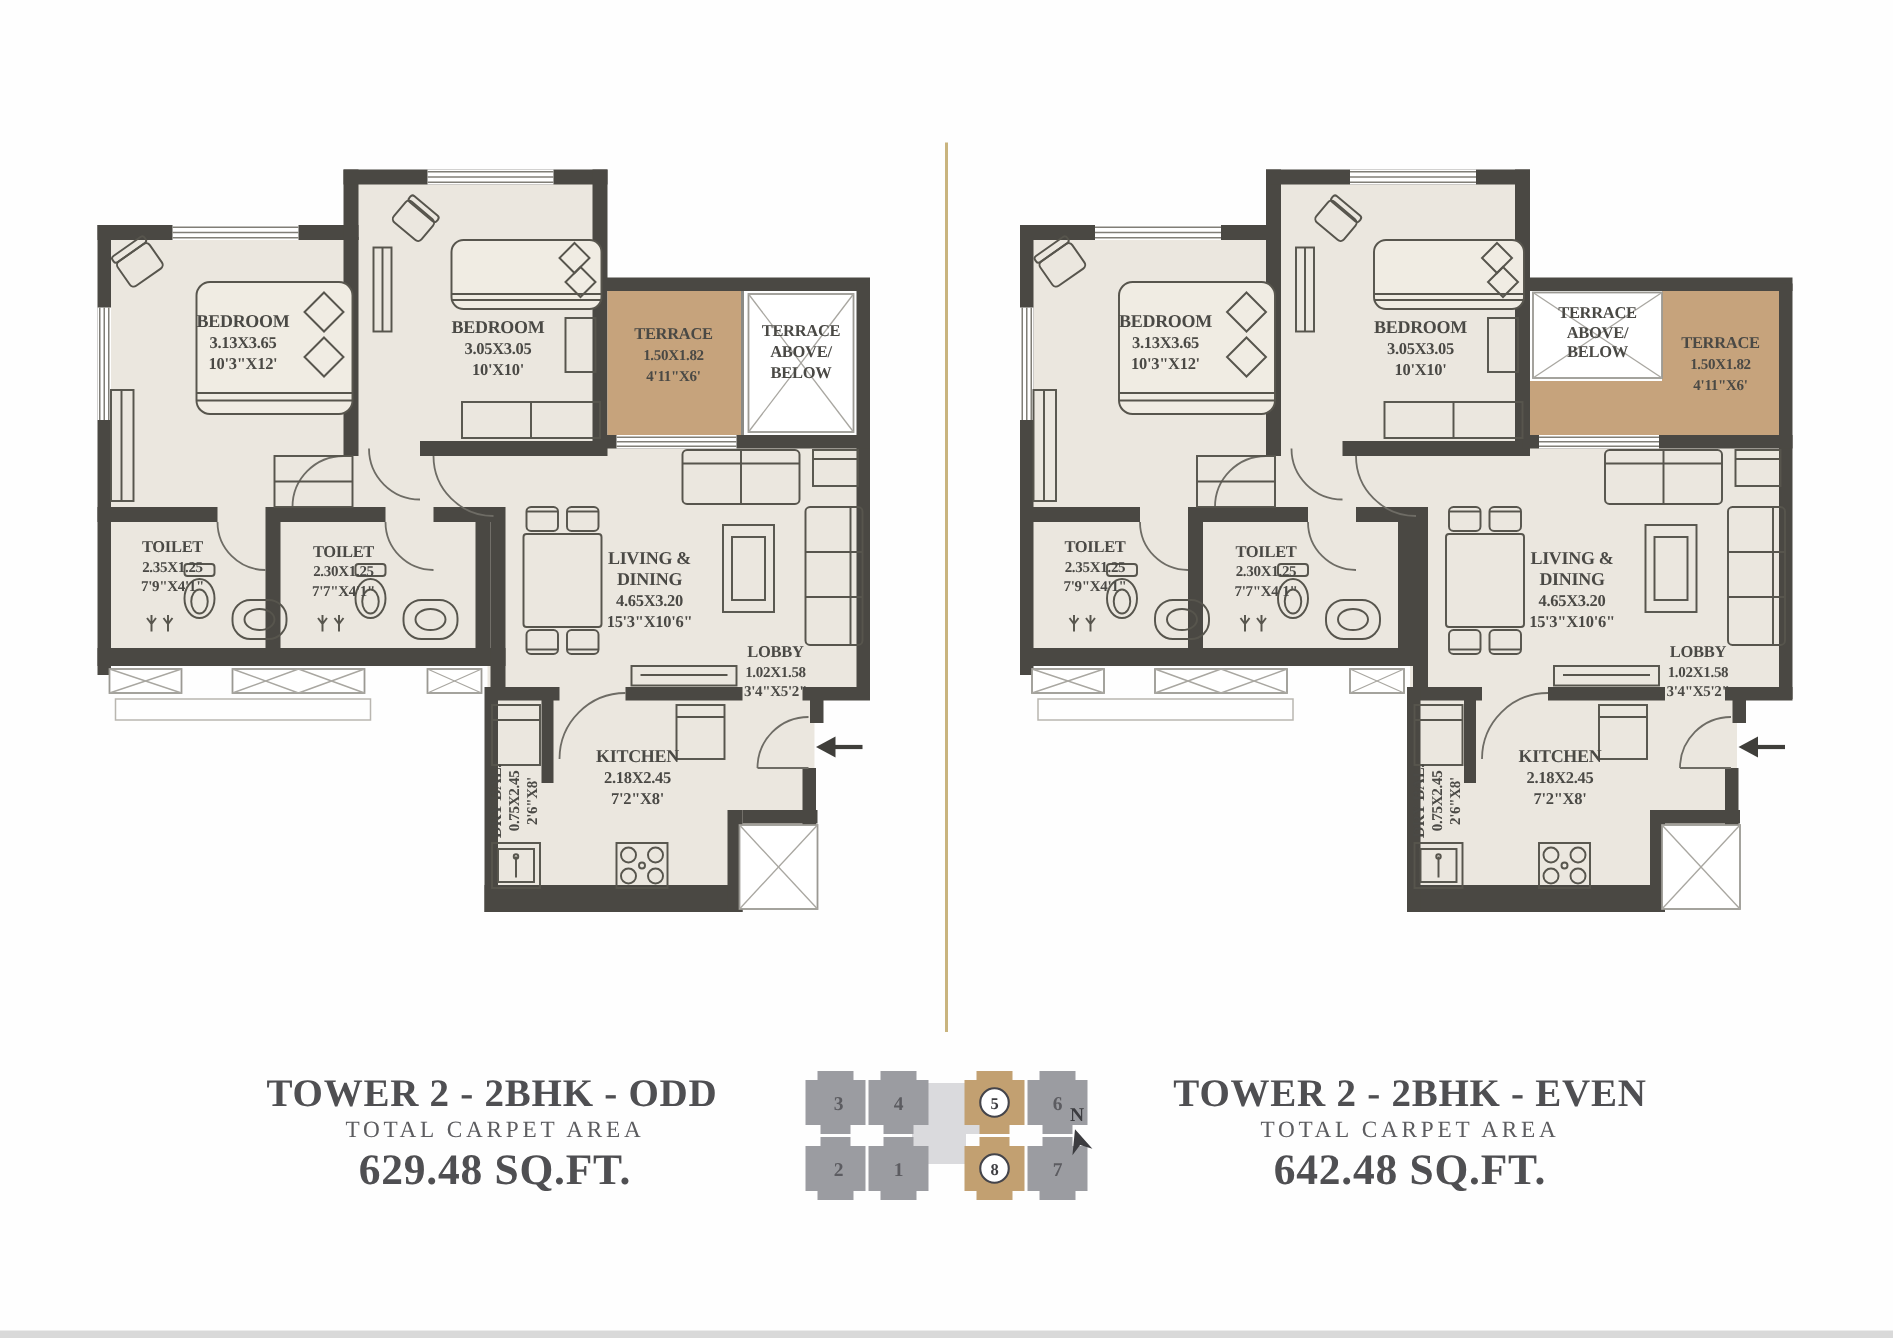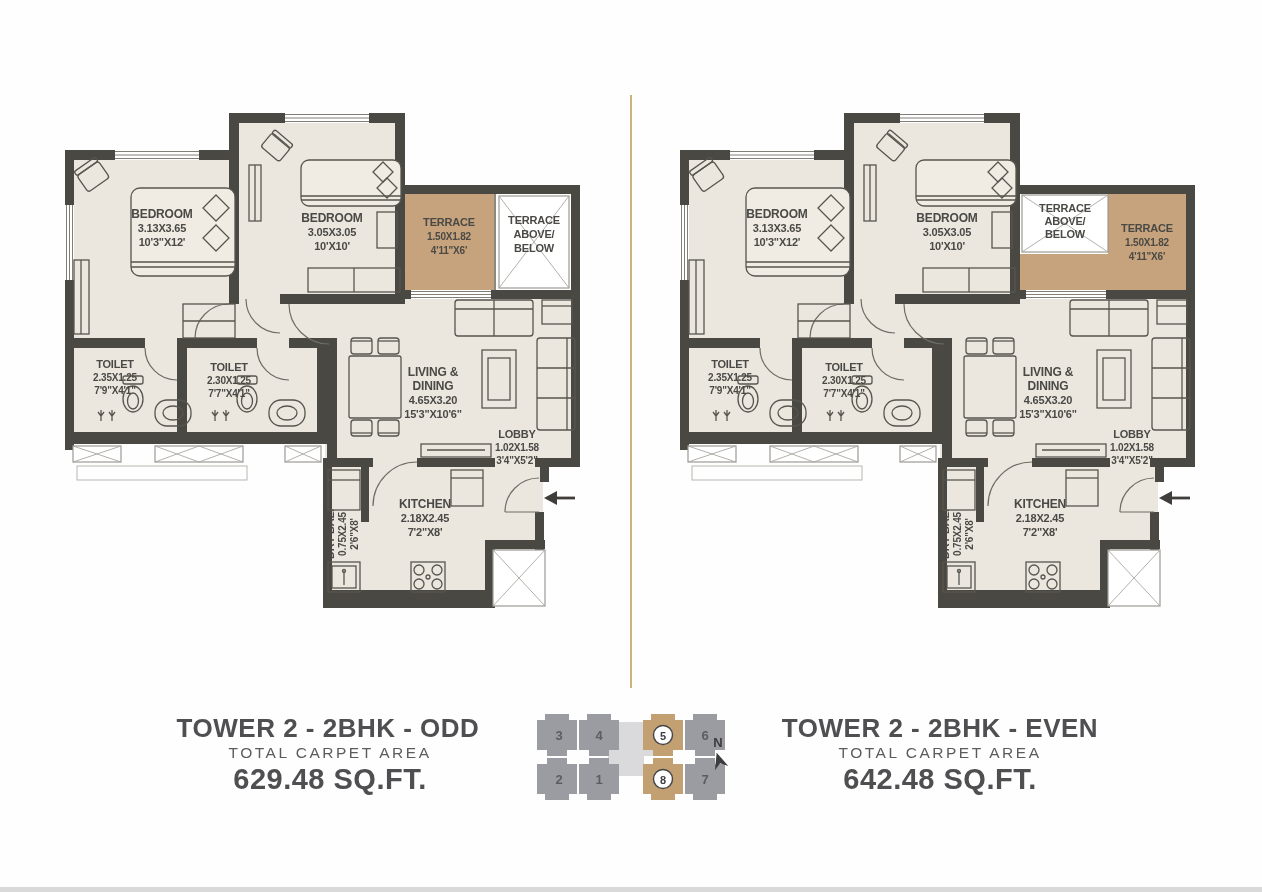--- a/index.html
+++ b/index.html
@@ -1,17 +1,17 @@
 <!DOCTYPE html>
 <html><head>
 <meta charset="utf-8">
 <style>
   html,body{margin:0;padding:0;background:#fff;}
   .canvas{position:relative;width:1262px;height:892px;background:#fefefe;overflow:hidden;
-          font-family:Liberation Sans, sans-serif;}
+          font-family:Liberation Serif, serif;}
   svg text{user-select:none;}
   .wall{fill:#4a4843;}
   .floor{fill:#ebe7df;}
   .furn{stroke:#57554d;stroke-width:1.3;fill:none;}
   .furnF{fill:#f0ece3;stroke:#57554d;stroke-width:1.3;}
   .winline{stroke:#807e77;stroke-width:1;}
   .door{stroke:#6e6c65;stroke-width:1.2;fill:none;}
   .hatchbox{fill:#ffffff;stroke:#9b9993;stroke-width:1.2;}
   .hatchline{stroke:#a9a7a1;stroke-width:0.9;}
   .ledge{fill:none;stroke:#b9b6b0;stroke-width:1;}

